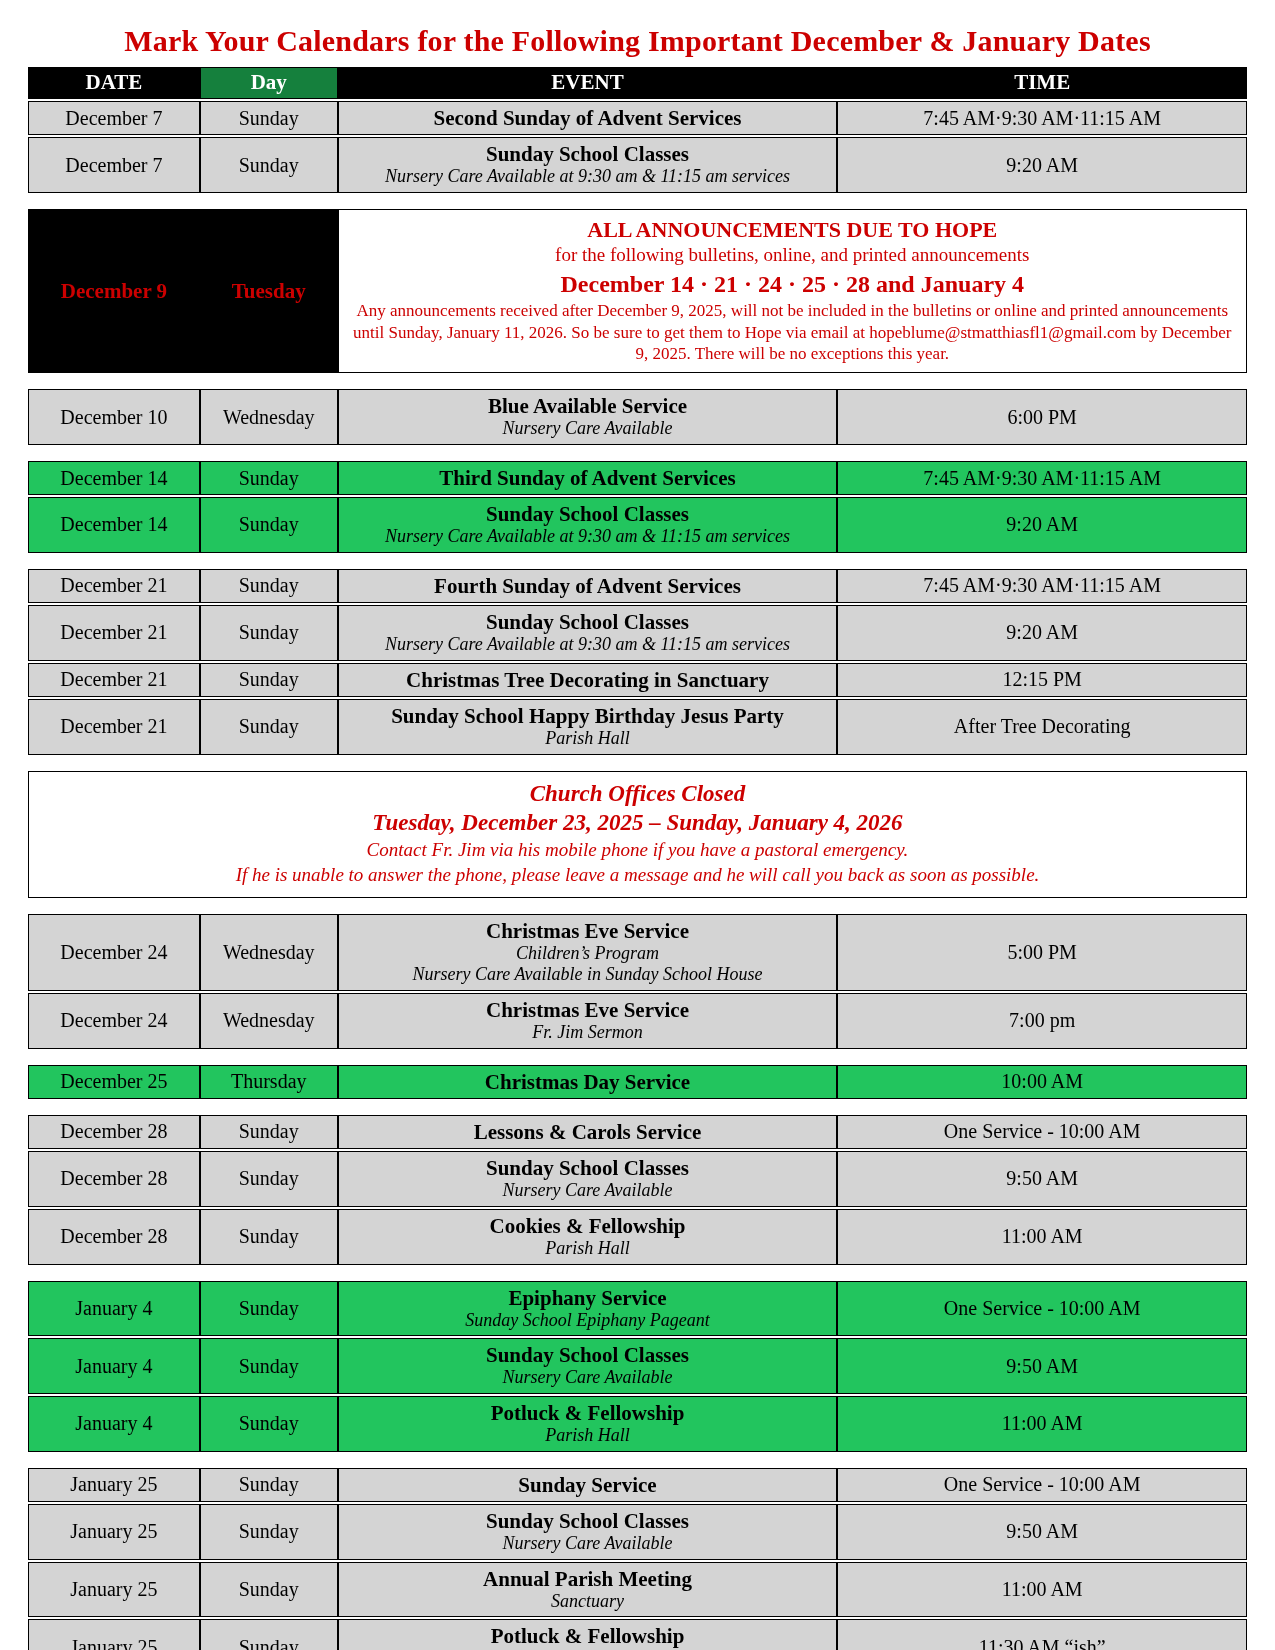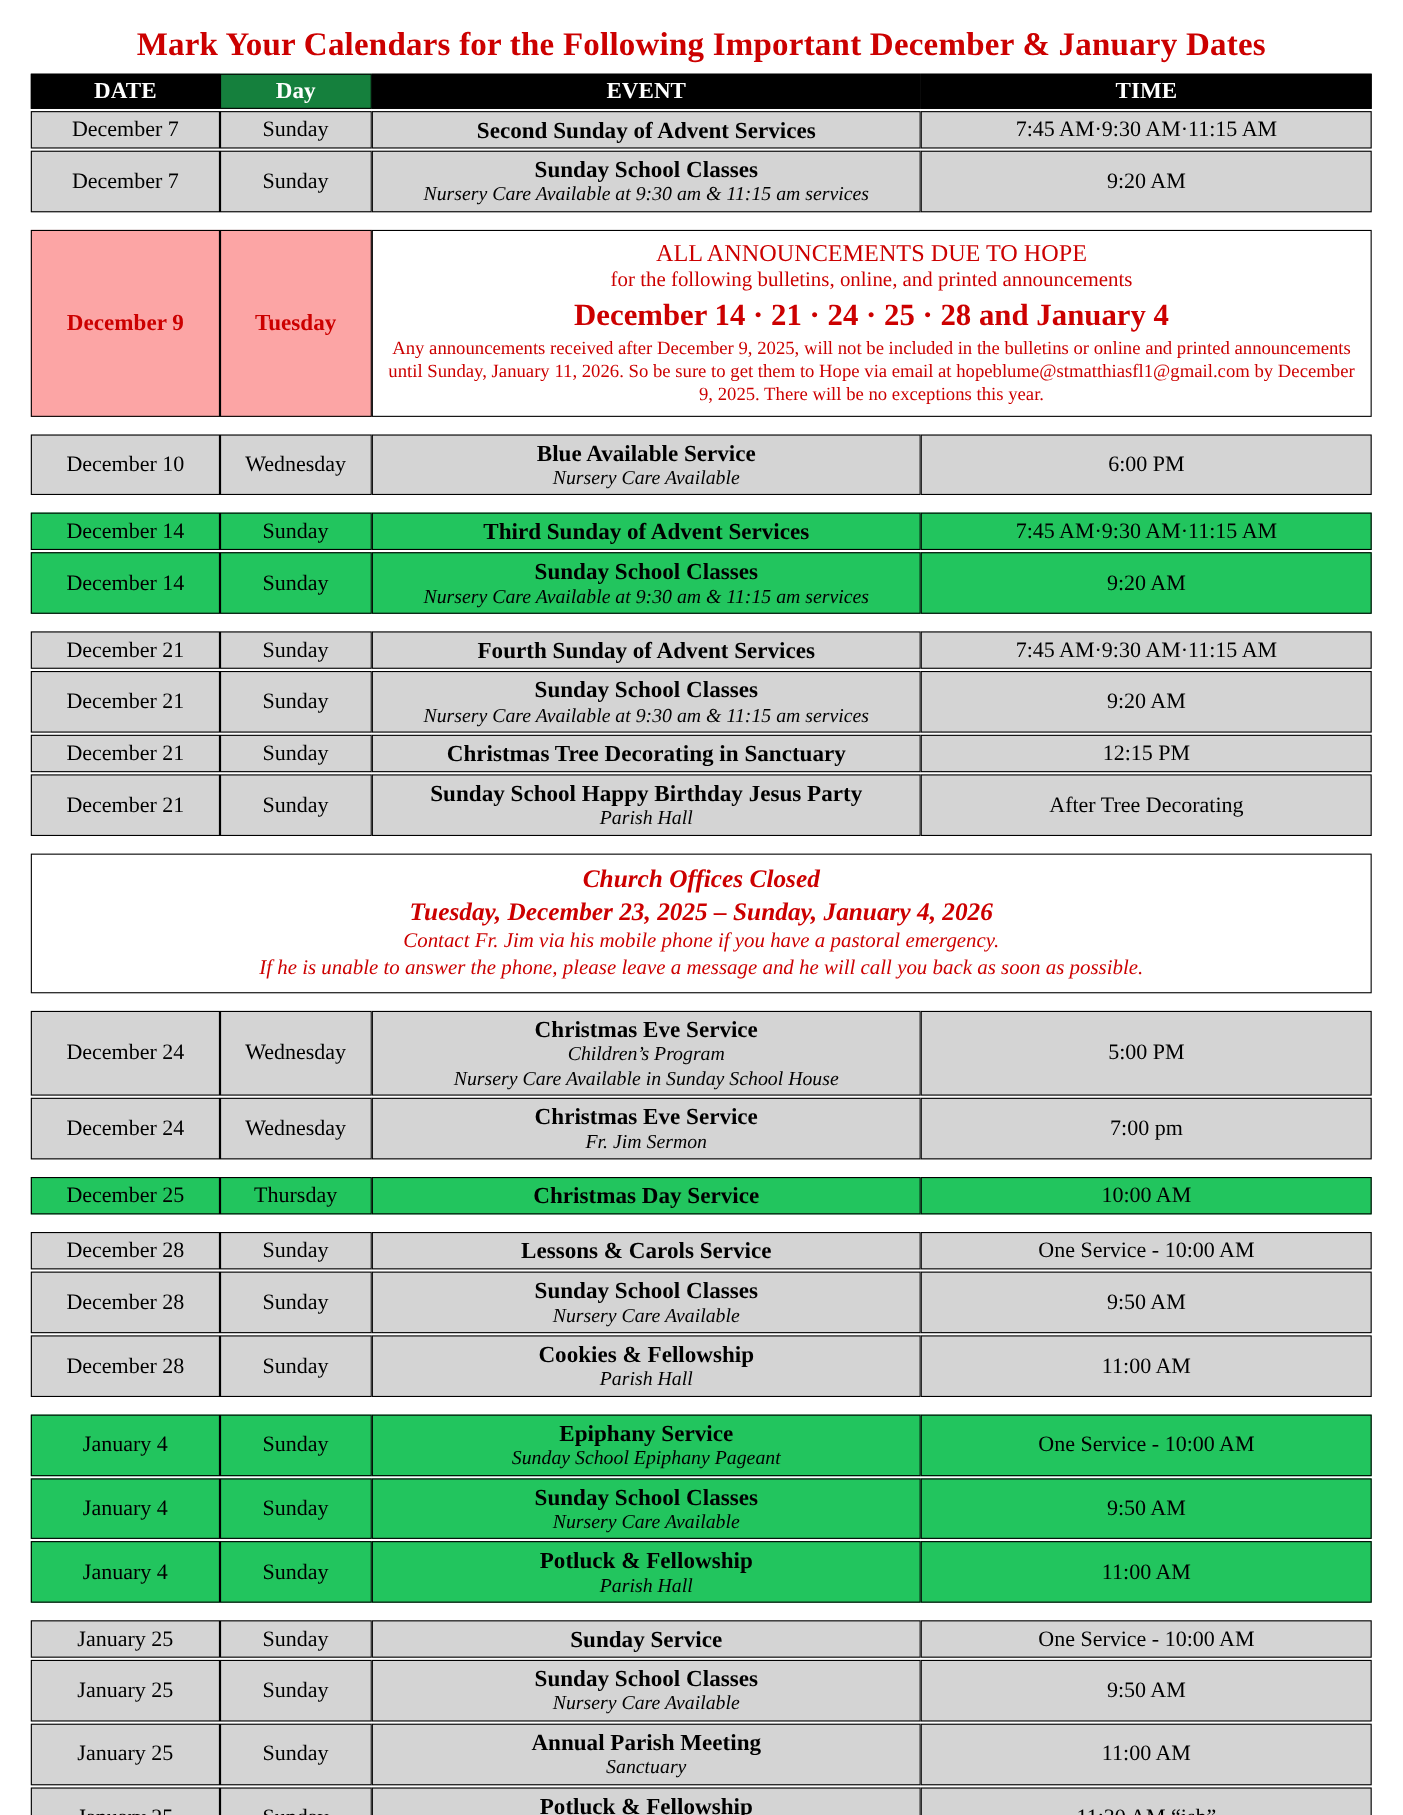--- a/index.html
+++ b/index.html
@@ -77,37 +77,37 @@
   }
 
   
   .announce-row {
     display: flex;
     width: 100%;
     box-sizing: border-box;
     margin-top: 16px;
     margin-bottom: 2px;
   }
-  .announce-row .cell { background: #fca5a5; }
+  .announce-row .cell { background: #000000; }
   .announce-date, .announce-day {
     color: #cc0000;
     font-weight: bold;
     font-size: 21px;
   }
   .announce-body {
     width: 74.6%;
     box-sizing: border-box;
     border: 1px solid #000000;
     color: #cc0000;
     text-align: center;
     padding: 6px 10px 8px 10px;
   }
-  .a-l1 { font-weight: normal; font-size: 22px; line-height: 1.25; }
+  .a-l1 { font-weight: bold; font-size: 22px; line-height: 1.25; }
   .a-l2 { font-size: 19px; line-height: 1.3; }
-  .a-l3 { font-weight: bold; font-size: 28px; line-height: 1.35; }
+  .a-l3 { font-weight: bold; font-size: 24px; line-height: 1.35; }
   .a-l4 { font-size: 17px; line-height: 1.25; text-align: center; }
 
   
   .closed-block {
     width: 100%;
     box-sizing: border-box;
     border: 1px solid #000000;
     background: #ffffff;
     color: #cc0000;
     text-align: center;

